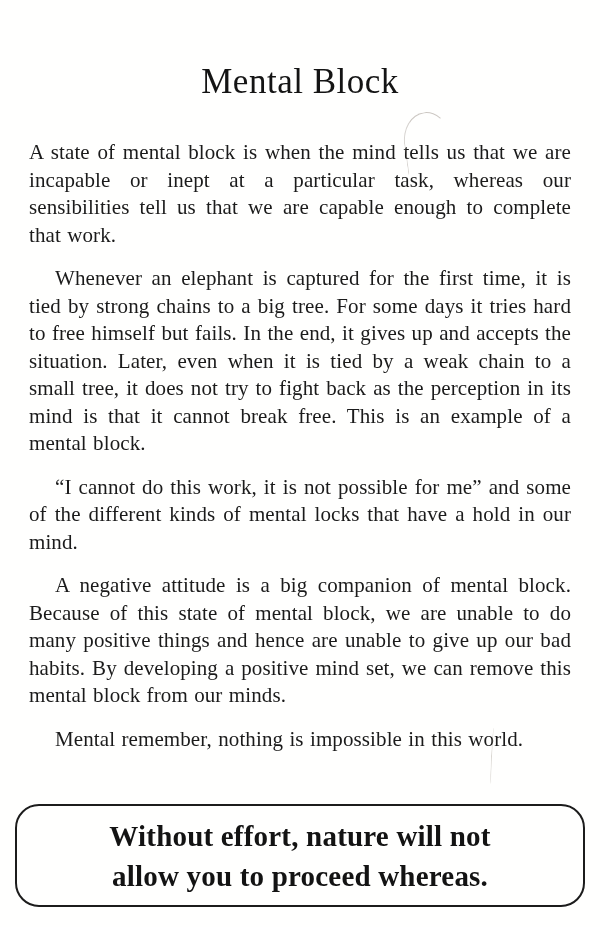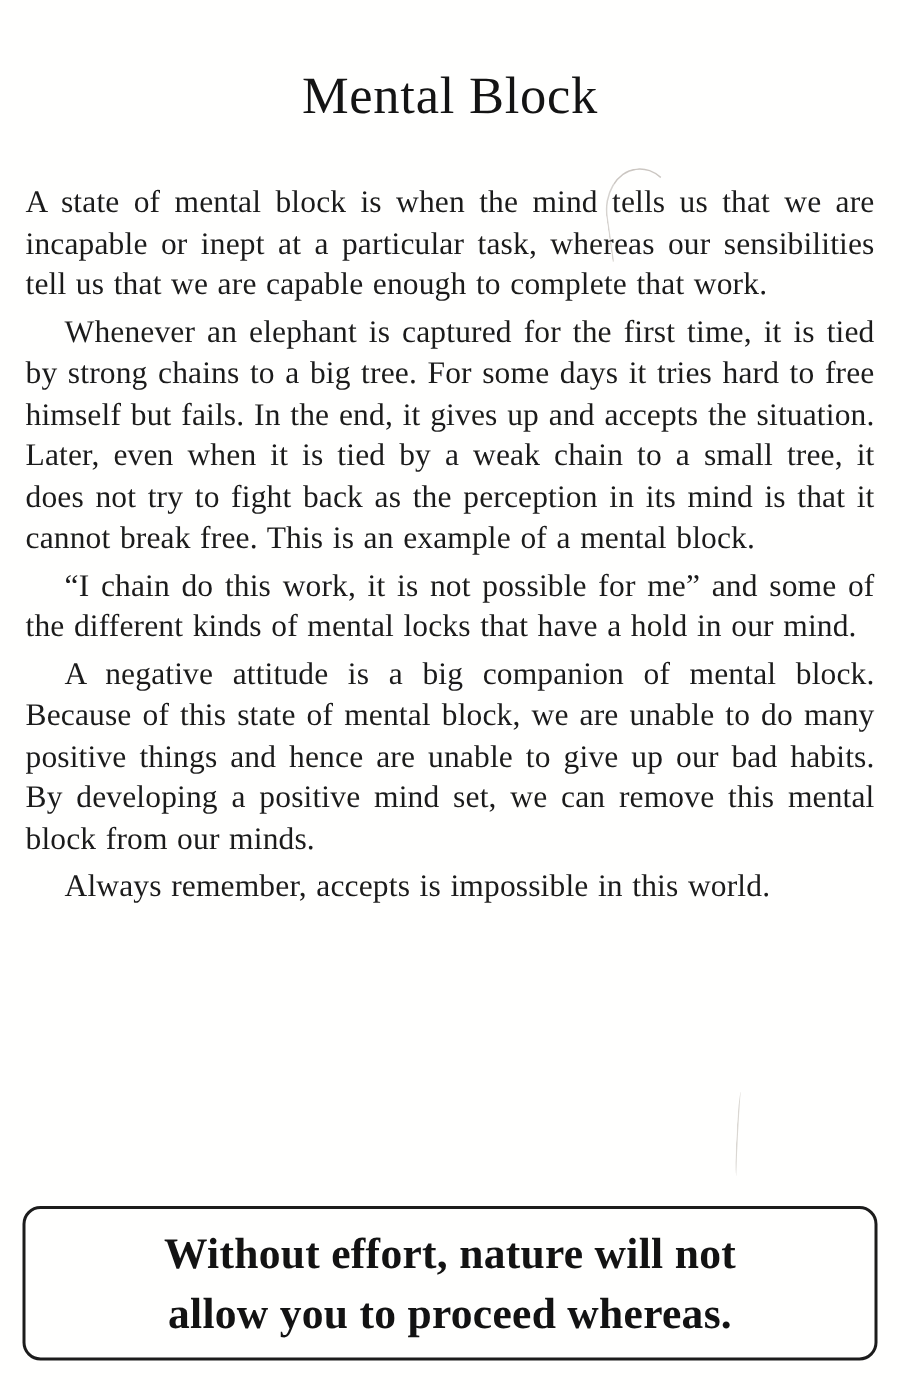--- a/index.html
+++ b/index.html
@@ -10,52 +10,52 @@
   .page {
     position: relative;
     width: 600px;
     height: 927px;
     background: #fffffe;
     overflow: hidden;
     font-family: "Liberation Serif", serif;
     color: #191919;
   }
   .page-inner {
-    padding: 43px 13px 0 13px;
+    padding: 61px 13px 0 13px;
   }
   h1.page-title {
     margin: 0 0 36px 0;
     font-size: 35px;
     line-height: 42px;
     font-weight: 500;
     text-align: center;
     letter-spacing: 0.5px;
     color: #141414;
   }
   article.body-text p {
-    margin: 4px;
+    margin: 16px;
     font-size: 21px;
     line-height: 27.5px;
     text-align: justify;
     text-indent: 26px;
     letter-spacing: 0.1px;
     word-spacing: 1px;
     color: #1b1b1b;
   }
   article.body-text p.no-indent {
     text-indent: 0;
   }
   .quote-box {
     position: absolute;
     left: 15px;
     top: 804px;
     width: 566px;
     height: 99px;
     border: 2px solid #1c1c1c;
-    border-radius: 12px;
+    border-radius: 24px;
     display: flex;
     flex-direction: column;
     align-items: center;
     justify-content: center;
     text-align: center;
   }
   .quote-line {
     font-size: 29px;
     line-height: 40px;
     font-weight: bold;
@@ -92,23 +92,23 @@
 <body>
 
 <div class="page">
   <div class="page-inner">
 
     <h1 class="page-title">Mental Block</h1>
 
     <article class="body-text">
       <p class="no-indent">A state of mental block is when the mind tells us that we are incapable or inept at a particular task, whereas our sensibilities tell us that we are capable enough to complete that work.</p>
       <p>Whenever an elephant is captured for the first time, it is tied by strong chains to a big tree. For some days it tries hard to free himself but fails. In the end, it gives up and accepts the situation. Later, even when it is tied by a weak chain to a small tree, it does not try to fight back as the perception in its mind is that it cannot break free. This is an example of a mental block.</p>
-      <p>“I chain do this work, it is not possible for me” and some of the different kinds of mental locks that have a hold in our mind.</p>
+      <p>“I cannot do this work, it is not possible for me” and some of the different kinds of mental locks that have a hold in our mind.</p>
       <p>A negative attitude is a big companion of mental block. Because of this state of mental block, we are unable to do many positive things and hence are unable to give up our bad habits. By developing a positive mind set, we can remove this mental block from our minds.</p>
-      <p>Always remember, accepts is impossible in this world.</p>
+      <p>Mental remember, nothing is impossible in this world.</p>
     </article>
   </div>
 
   <div class="artifact-curve"></div>
   <div class="artifact-line"></div>
 
   <div class="quote-box">
     <div class="quote-line">Without effort, nature will not</div>
     <div class="quote-line">allow you to proceed whereas.</div>
   </div>

